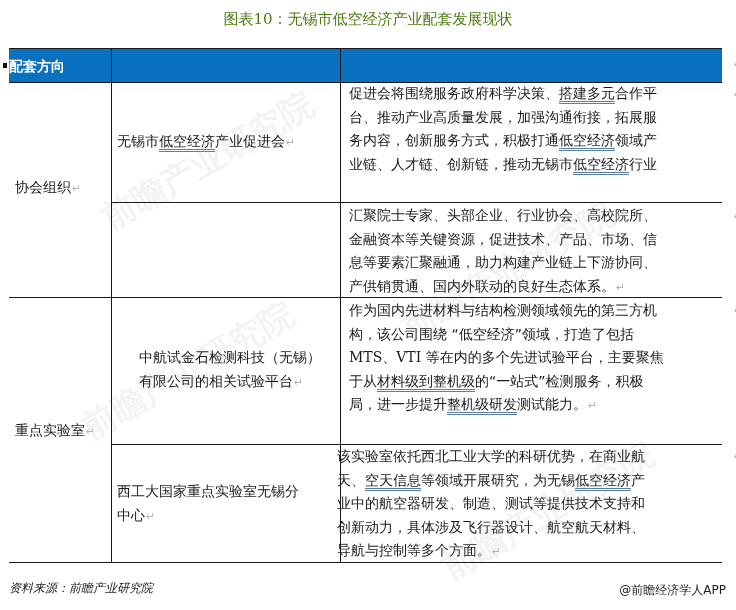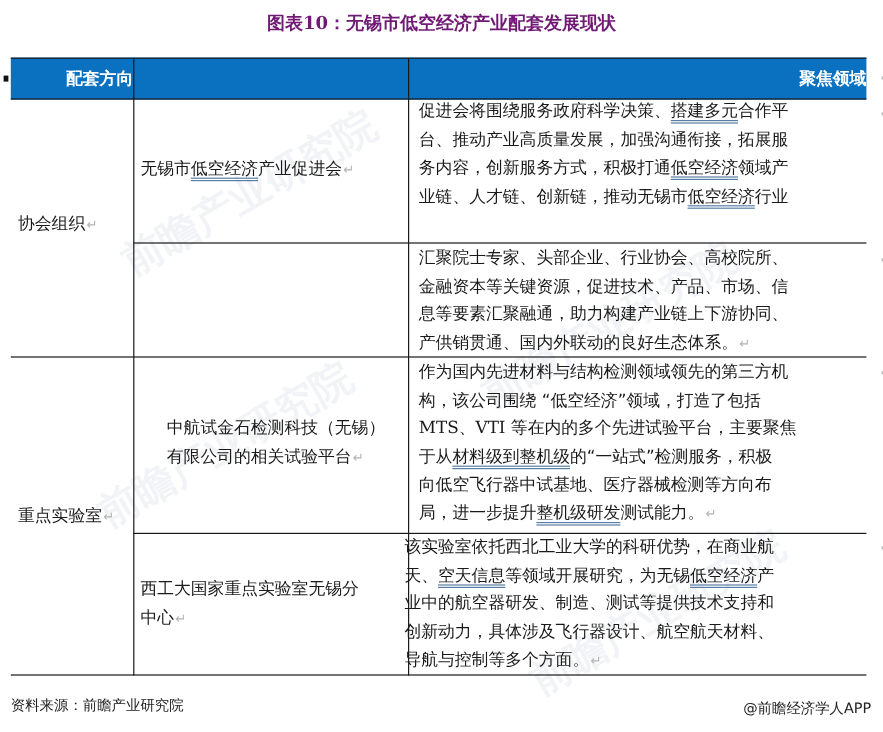--- a/index.html
+++ b/index.html
@@ -4,42 +4,42 @@
 <style>
   html, body { margin: 0; padding: 0; background: #ffffff; }
   body {
     width: 736px; height: 610px; position: relative; overflow: hidden;
     font-family: "DejaVu Sans", "Liberation Sans", sans-serif;
     color: #1a1a1a;
   }
   .title {
     position: absolute; left: 0; top: 10px; width: 736px; text-align: center;
     font-family: "DejaVu Serif", "Liberation Serif", serif;
-    font-weight: bold; font-size: 15px; color: #701a75;
+    font-weight: normal; font-size: 15px; color: #4d7c0f;
   }
   .table-wrap { position: absolute; left: 9px; top: 48px; width: 713px; }
   .hdr {
     position: absolute; left: 0; top: 0; width: 713px; height: 33px;
     background: #0a70c0; border-top: 1px solid #1a1a1a; border-bottom: 1px solid #1a1a1a;
   }
   .hdr-cell {
     position: absolute; top: 0; height: 33px; line-height: 34px;
-    color: #fff; font-weight: bold; font-size: 14px; text-align: right;
+    color: #fff; font-weight: bold; font-size: 14px; text-align: left;
     font-family: "DejaVu Serif", "Liberation Serif", serif;
   }
   .hdr-bullet { position: absolute; left: -6px; top: 14px; width: 4px; height: 5px; background: #111; }
   .vline { position: absolute; width: 1px; background: #1a1a1a; }
   .hline { position: absolute; height: 1px; background: #1a1a1a; }
   .cell {
     position: absolute; font-size: 14px; line-height: 23.5px; color: #1a1a1a;
   }
   .u { text-decoration: underline double #5a7fa6; text-underline-offset: 3px; }
   .ret { color: #b5b5b5; font-size: 11px; margin-left: 1px; }
   .retout { position: absolute; left: 725px; color: #b5b5b5; font-size: 11px; }
-  .source { position: absolute; left: 9px; top: 580px; font-size: 12px; color: #222; }
+  .source { position: absolute; left: 9px; top: 580px; font-size: 12px; color: #222; font-style: italic; }
   .brand { position: absolute; right: 10px; top: 582px; font-size: 12px; color: #222; }
   .wm {
     position: absolute; color: rgba(120,140,170,0.10); font-size: 34px; font-weight: bold;
     transform: rotate(-30deg); pointer-events: none; white-space: nowrap;
   }
 </style>
 </head>
 <body>
 
 <div class="title">图表10：无锡市低空经济产业配套发展现状</div>
@@ -49,21 +49,20 @@
   <div class="wm" style="left:80px;top:90px;">前瞻产业研究院</div>
   <div class="wm" style="left:380px;top:200px;">前瞻产业研究院</div>
   <div class="wm" style="left:60px;top:300px;">前瞻产业研究院</div>
   <div class="wm" style="left:420px;top:440px;">前瞻产业研究院</div>
 
   <div class="hdr">
     <span class="hdr-bullet"></span>
     <div class="hdr-cell" style="left:0;width:102px;">配套方向</div>
     <div class="vline" style="left:102px;top:0;height:33px;"></div>
     <div class="vline" style="left:331px;top:0;height:33px;"></div>
-    <div class="hdr-cell" style="left:332px;width:381px;">聚焦领域</div>
   </div>
   <span class="retout" style="top:10px;">↵</span>
 
   <div class="vline" style="left:102px;top:34px;height:481px;"></div>
   <div class="vline" style="left:331px;top:34px;height:481px;"></div>
   <div class="hline" style="left:102px;top:154px;width:611px;"></div>
   <div class="hline" style="left:0;top:249px;width:713px;"></div>
   <div class="hline" style="left:102px;top:396px;width:611px;"></div>
   <div class="hline" style="left:0;top:514px;width:713px;"></div>
 
@@ -98,21 +97,20 @@
 
   <div class="cell" style="left:108px;top:298px;margin-left:22px;">
     <div>中航试金石检测科技（无锡）</div>
     <div><span>有限公司的相关试验平台</span><span class="ret">↵</span></div>
   </div>
   <div class="cell" style="left:340px;top:251px;">
     <div>作为国内先进材料与结构检测领域领先的第三方机</div>
     <div>构，该公司围绕 “低空经济”领域，打造了包括</div>
     <div style="font-family:'DejaVu Serif','Liberation Serif',serif;">MTS、VTI 等在内的多个先进试验平台，主要聚焦</div>
     <div><span>于从</span><span class="u">材料级到整机级</span><span>的“一站式”检测服务，积极</span></div>
-    <div>向低空飞行器中试基地、医疗器械检测等方向布</div>
     <div><span>局，进一步提升</span><span class="u">整机级研发</span><span>测试能力。</span><span class="ret">↵</span></div>
   </div>
   <span class="retout" style="top:256px;">↵</span>
 
   <div class="cell" style="left:108px;top:432px;">
     <div>西工大国家重点实验室无锡分</div>
     <div><span>中心</span><span class="ret">↵</span></div>
   </div>
   <div class="cell" style="left:328px;top:397px;">
     <div>该实验室依托西北工业大学的科研优势，在商业航</div>

